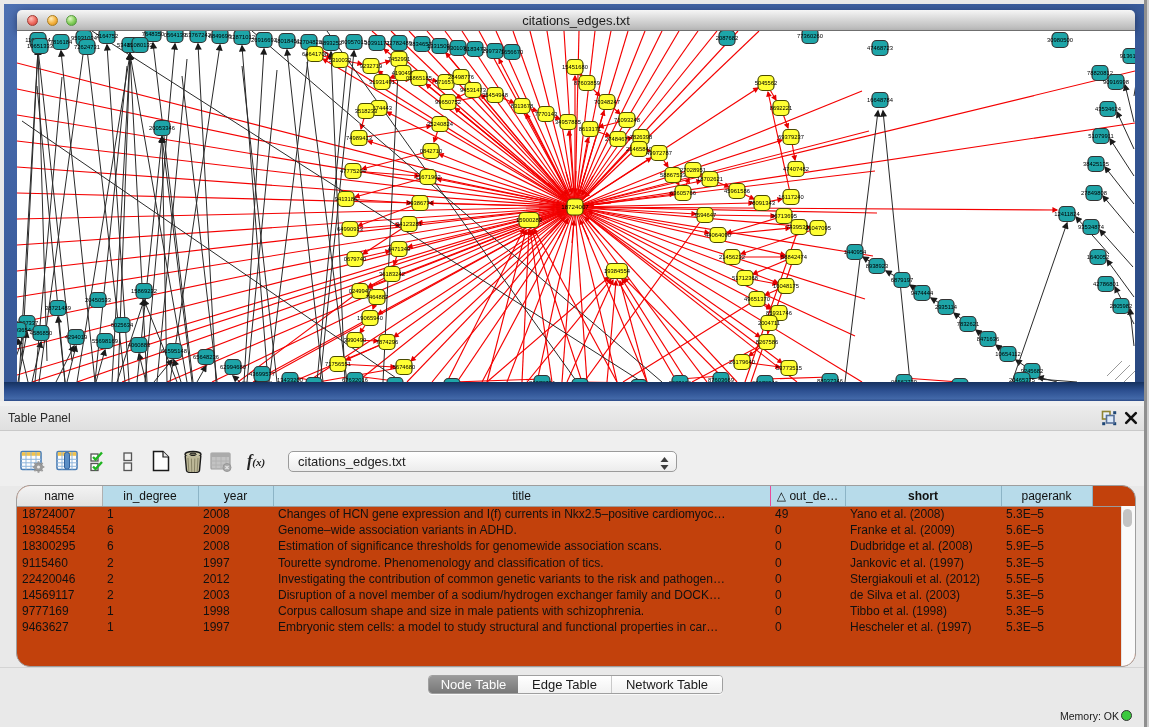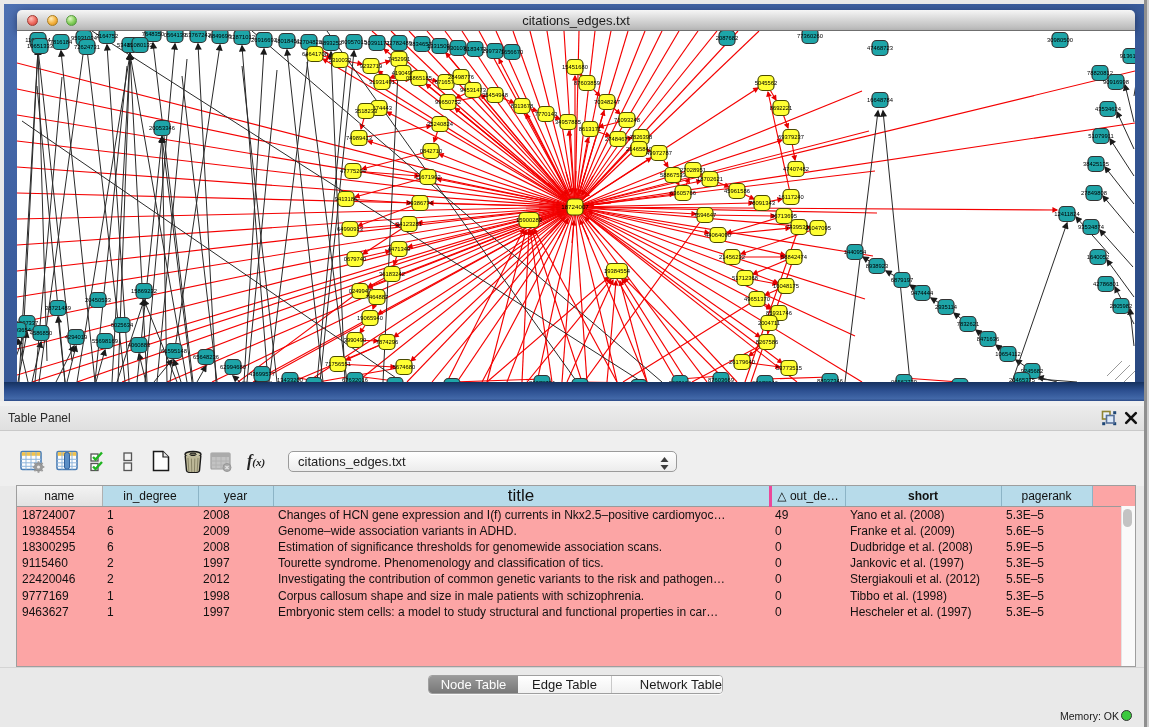--- a/index.html
+++ b/index.html
@@ -747,28 +747,28 @@
       <path d="M15.4,13.9 l3.2,3.2 M18.6,13.9 l-3.2,3.2" stroke="#e4e4e4" stroke-width="1.3"></path>
     </svg></div>
 <div class="abs" style="left:247px;top:452px;font-family:'Liberation Serif',serif;font-style:italic;font-weight:bold;color:#222"><span style="font-size:16px">f</span><span style="font-size:11px">(x)</span></div>
 <div class="abs" style="left:288px;top:451px;width:389px;height:21px;border:1px solid #9b9b9b;border-radius:5px;background:linear-gradient(#fff,#ececec);font-size:13px;color:#222;line-height:20px;padding-left:9px">citations_edges.txt
   <div class="abs" style="right:7px;top:4px"><svg width="9" height="13" viewBox="0 0 9 13">
         <path d="M4.5,0 L8.5,5 L0.5,5 z" fill="#3c3c3c"></path>
         <path d="M4.5,13 L8.5,8 L0.5,8 z" fill="#3c3c3c"></path>
       </svg></div>
 </div>
 
-<div class="abs" style="left:16px;top:485px;width:1120px;height:182px;border:1px solid #9e9e9e;border-radius:0;background:#fca5a5;overflow:hidden">
+<div class="abs" style="left:16px;top:485px;width:1120px;height:182px;border:1px solid #9e9e9e;border-radius:14px;background:#c2410c;overflow:hidden">
 <table style="border-collapse:collapse;font-size:12px;color:#111;table-layout:fixed;width:1104px">
 <thead>
         <tr style="height:20px">
 <th style="width:85px;background:linear-gradient(#f3f3f3,#e2e2e2);border-right:1px solid #b0b0b0;border-bottom:1px solid #9a9a9a;font-weight:normal;font-size:12px">name</th>
 <th style="width:96px;background:#b7dbea;border-right:1px solid #8cb4c6;border-bottom:1px solid #9a9a9a;font-weight:normal;font-size:12px">in_degree</th>
 <th style="width:75px;background:#b7dbea;border-right:1px solid #8cb4c6;border-bottom:1px solid #9a9a9a;font-weight:normal;font-size:12px">year</th>
-<th style="width:497px;background:#b7dbea;border-right:3px solid #ec4899;border-bottom:1px solid #9a9a9a;font-weight:normal;font-size:17px">title</th>
+<th style="width:497px;background:#b7dbea;border-right:1px solid #ec4899;border-bottom:1px solid #9a9a9a;font-weight:normal;font-size:12px">title</th>
 <th style="width:75px;background:#b7dbea;border-right:1px solid #8cb4c6;border-bottom:1px solid #9a9a9a;font-weight:normal;font-size:12px">△ out_de…</th>
 <th style="width:156px;background:#b7dbea;border-right:1px solid #8cb4c6;border-bottom:1px solid #9a9a9a;font-weight:bold;font-size:12px">short</th>
 <th style="width:91px;background:#b7dbea;border-right:1px solid #8cb4c6;border-bottom:1px solid #9a9a9a;font-weight:normal;font-size:12px">pagerank</th>
 <th style="width:29px;border-bottom:1px solid #9a9a9a"></th>
 </tr>
       </thead>
 <tbody style="font-size:12px">
 <tr>
           <td style="width:85px">18724007</td>
           <td style="width:96px">1</td>
@@ -813,20 +813,30 @@
           <td style="width:85px">22420046</td>
           <td style="width:96px">2</td>
           <td style="width:75px">2012</td>
           <td style="width:497px">Investigating the contribution of common genetic variants to the risk and pathogen…</td>
           <td style="width:75px">0</td>
           <td style="width:156px">Stergiakouli et al. (2012)</td>
           <td style="width:91px">5.5E–5</td>
           <td></td>
         </tr>
         <tr>
+          <td style="width:85px">14569117</td>
+          <td style="width:96px">2</td>
+          <td style="width:75px">2003</td>
+          <td style="width:497px">Disruption of a novel member of a sodium/hydrogen exchanger family and DOCK…</td>
+          <td style="width:75px">0</td>
+          <td style="width:156px">de Silva et al. (2003)</td>
+          <td style="width:91px">5.3E–5</td>
+          <td></td>
+        </tr>
+        <tr>
           <td style="width:85px">9777169</td>
           <td style="width:96px">1</td>
           <td style="width:75px">1998</td>
           <td style="width:497px">Corpus callosum shape and size in male patients with schizophrenia.</td>
           <td style="width:75px">0</td>
           <td style="width:156px">Tibbo et al. (1998)</td>
           <td style="width:91px">5.3E–5</td>
           <td></td>
         </tr>
         <tr>
@@ -843,20 +853,20 @@
 </table>
 
 <div class="abs" style="left:1104px;top:20px;width:15px;height:161px;background:#fafafa;border-left:1px solid #e4e4e4"></div>
 <div class="abs" style="left:1106px;top:23px;width:9px;height:18px;border-radius:5px;background:#c3c3c3"></div>
 </div>
 
 <div class="abs" style="left:0;top:667px;width:1149px;height:60px;background:#e9e9e9;border-top:1px solid #d4d4d4"></div>
 <div class="abs" style="left:428px;top:675px;height:19px;border:1px solid #9f9f9f;border-radius:4px;overflow:hidden;display:flex;font-size:13px;line-height:18px;background:#fff;box-shadow:0 1px 0 rgba(255,255,255,.7)">
   <div style="width:89px;text-align:center;background:linear-gradient(#9a9a9a,#787878);color:#fdfdfd">Node Table</div>
   <div style="width:94px;text-align:center;background:linear-gradient(#fff,#f1f1f1);color:#1a1a1a;border-right:1px solid #c9c9c9">Edge Table</div>
-  <div style="width:110px;text-align:right;background:linear-gradient(#fff,#f1f1f1);color:#1a1a1a">Network Table</div>
+  <div style="width:110px;text-align:center;background:linear-gradient(#fff,#f1f1f1);color:#1a1a1a">Network Table</div>
 </div>
 
 <div class="abs" style="left:1060px;top:710px;font-size:10.5px;color:#1a1a1a">Memory: OK</div>
 <div class="abs" style="left:1121px;top:710px;width:11px;height:11px;border-radius:50%;background:#3bc93d;border:1px solid #333"></div>
 
 <div class="abs" style="left:1145px;top:0;width:4px;height:727px;background:#e9e9e9"></div>
 <div class="abs" style="left:1144px;top:0;width:3px;height:727px;background:#8f8f8f"></div>
 <div class="abs" style="left:1147px;top:0;width:2px;height:727px;background:#cfcfcf"></div>
 </body></html>

